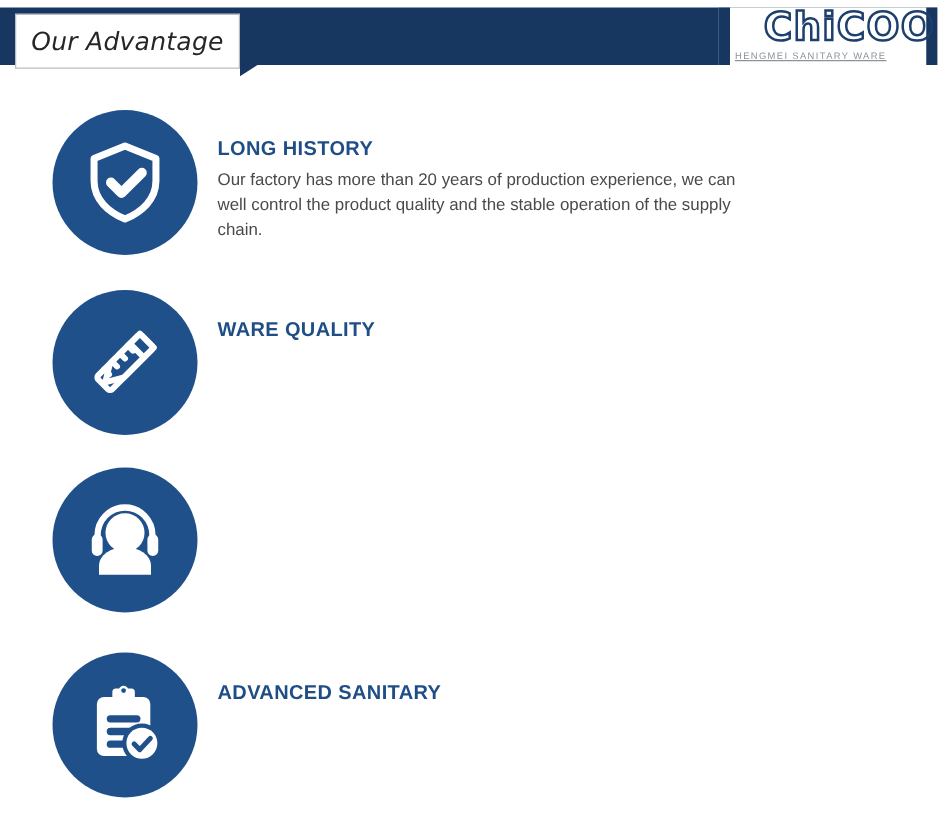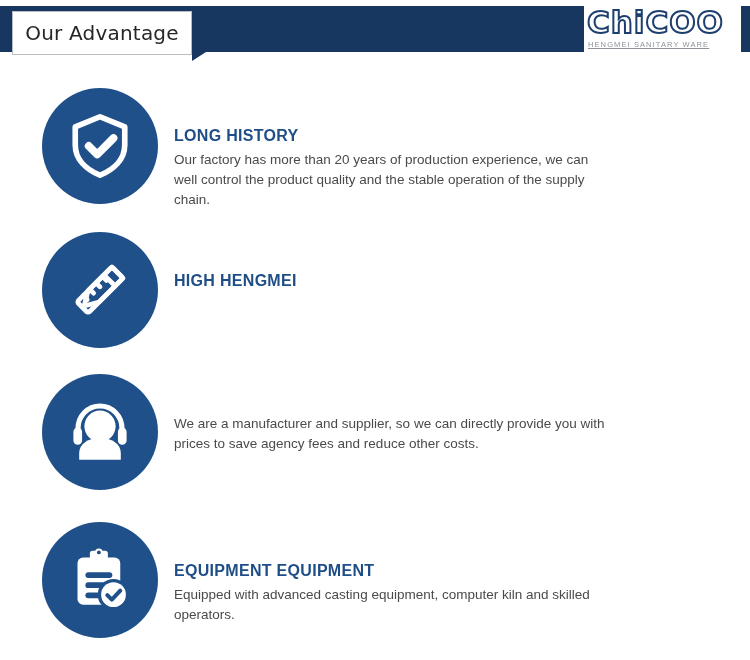--- a/index.html
+++ b/index.html
@@ -37,20 +37,21 @@
     display: flex;
     align-items: center;
     justify-content: center;
   }
   .header-tab-label {
     font-size: 20px;
     color: #262626;
     letter-spacing: 0.2px;
     font-family: "DejaVu Sans", sans-serif;
     font-weight: 400;
+    font-style: italic;
   }
   .header-tab-notch {
     position: absolute;
     left: 192px;
     top: 52px;
     width: 0;
     height: 0;
     border-left: 14px solid #173761;
     border-bottom: 9px solid transparent;
     z-index: 3;
@@ -93,20 +94,21 @@
     font-size: 31px;
     line-height: 31px;
     letter-spacing: 1px;
     color: #1d3f6e;
     font-family: "DejaVu Sans", sans-serif;
     font-weight: 700;
     -webkit-text-stroke: 0px;
   }
   .logo-mark .hollow {
     color: transparent;
+    margin-left: 24px;
     -webkit-text-stroke: 2px #1d3f6e;
   }
   .logo-sub {
     position: absolute;
     left: 13px;
     bottom: 3px;
     font-size: 7.5px;
     letter-spacing: 1.1px;
     color: #8d9399;
     font-family: "Liberation Sans", sans-serif;
@@ -139,21 +141,20 @@
     justify-content: center;
     flex: none;
   }
   .icon-circle svg {
     display: block;
   }
   .feature-text {
     position: absolute;
     left: 174px;
     width: 440px;
-    margin-top: 16px;
   }
   .feature-title {
     font-size: 16px;
     font-weight: 700;
     color: #1f4e87;
     letter-spacing: 0.3px;
     margin: 0 0 5px 0;
     font-family: "Liberation Sans", sans-serif;
   }
   .feature-desc {
@@ -220,40 +221,39 @@
           </g>
 
           <g transform="rotate(45 32 32)">
             <path d="M25 10 h14 v30 l-7 12 l-7 -12 Z"></path>
             <path d="M25 20 h14"></path>
           </g>
         </g>
       </svg>
     </div>
     <div class="feature-text">
-      <div class="feature-title">HIGH HENGMEI</div>
+      <div class="feature-title">WARE QUALITY</div>
     </div>
   </div>
 
   <div class="feature-row row-2">
     <div class="icon-circle">
       <svg width="74" height="74" viewBox="0 0 64 64" aria-hidden="true">
 
         <path d="M13 33 V29 C13 18 21.5 9.5 32 9.5 C42.5 9.5 51 18 51 29 V33" fill="none" stroke="#ffffff" stroke-width="4.4" stroke-linecap="round"></path>
 
         <rect x="9" y="28" width="7.5" height="15" rx="3.7" fill="#ffffff"></rect>
         <rect x="47.5" y="28" width="7.5" height="15" rx="3.7" fill="#ffffff"></rect>
 
         <circle cx="32" cy="27" r="13.5" fill="#ffffff"></circle>
 
         <path d="M14 56 V50 C14 42.5 22 37 32 37 C42 37 50 42.5 50 50 V56 Z" fill="#ffffff"></path>
       </svg>
     </div>
     <div class="feature-text">
-      <div class="feature-desc">We are a manufacturer and supplier, so we can directly provide you with prices to save agency fees and reduce other costs.</div>
     </div>
   </div>
 
   <div class="feature-row row-3">
     <div class="icon-circle">
       <svg width="72" height="72" viewBox="0 0 64 64" aria-hidden="true">
 
         <rect x="12" y="12" width="38" height="42" rx="5" fill="#ffffff"></rect>
 
         <rect x="23" y="6" width="16" height="9" rx="2.5" fill="#ffffff"></rect>
@@ -263,18 +263,17 @@
         <rect x="19" y="25" width="24" height="5.2" rx="2.6" fill="#20508A"></rect>
         <rect x="19" y="34" width="24" height="5.2" rx="2.6" fill="#20508A"></rect>
         <rect x="19" y="43" width="24" height="5.2" rx="2.6" fill="#20508A"></rect>
 
         <circle cx="44" cy="45" r="14" fill="#20508A"></circle>
         <circle cx="44" cy="45" r="11" fill="#ffffff"></circle>
         <path d="M38.5 45.5 L42.5 49.5 L50 41.5" fill="none" stroke="#20508A" stroke-width="3.6" stroke-linecap="round" stroke-linejoin="round"></path>
       </svg>
     </div>
     <div class="feature-text">
-      <div class="feature-title">EQUIPMENT EQUIPMENT</div>
-      <div class="feature-desc">Equipped with advanced casting equipment, computer kiln and skilled operators.</div>
+      <div class="feature-title">ADVANCED SANITARY</div>
     </div>
   </div>
 
 </div>
 
 </body></html>

